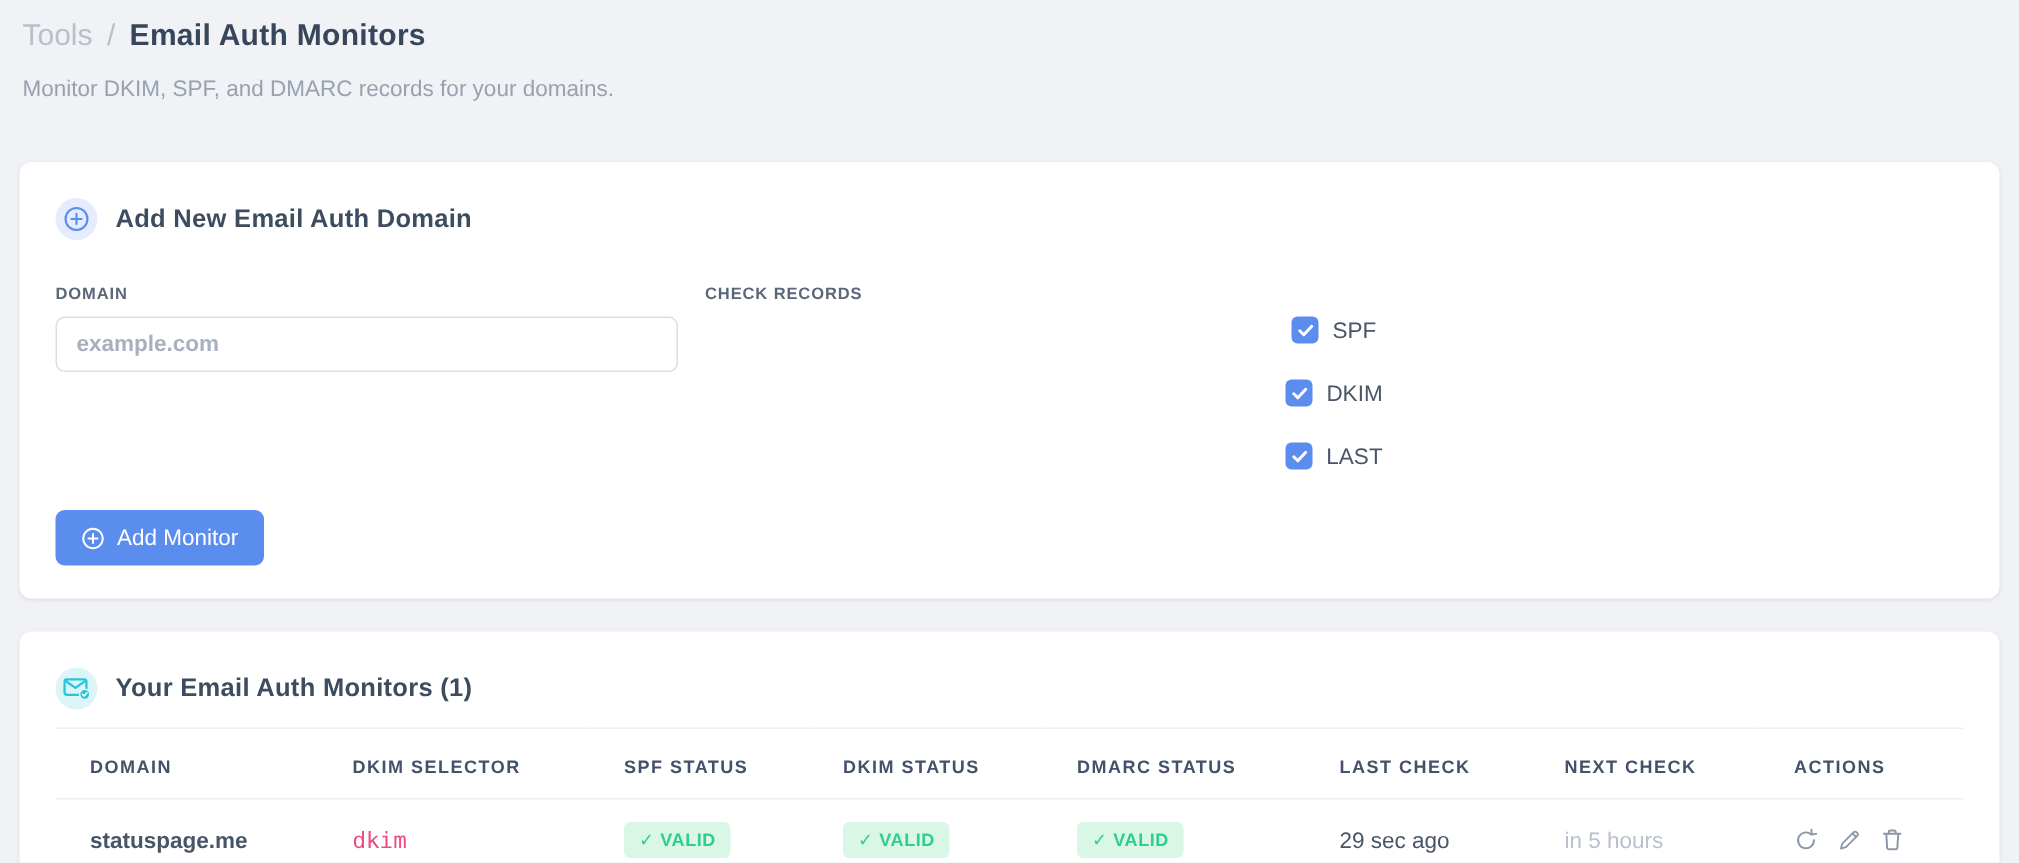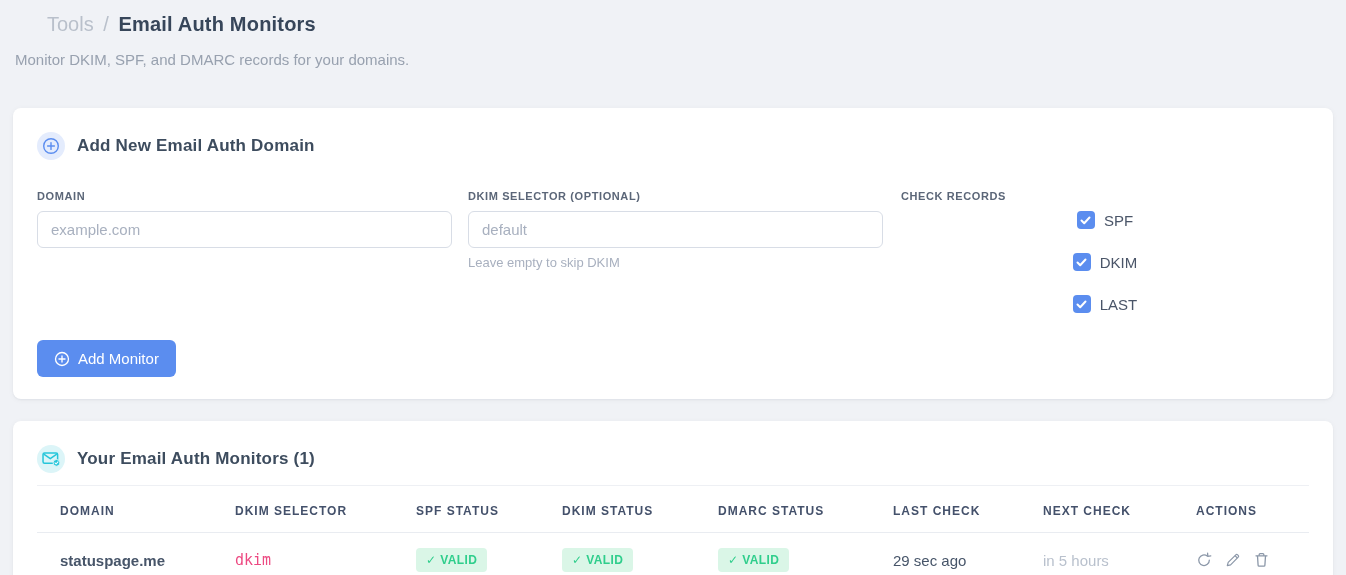--- a/index.html
+++ b/index.html
@@ -6,21 +6,21 @@
   html,body { width:1346px; height:575px; overflow:hidden; }
   body {
     background:#f0f2f6;
     font-family:"Liberation Sans","DejaVu Sans",sans-serif;
     color:#475569;
   }
   .page { padding:12px 13px 0 13px; }
 
   
   .page-head { padding:0 2px; }
-  .breadcrumb-line { font-size:20px; line-height:24px;margin-left:32px; }
+  .breadcrumb-line { font-size:20px; line-height:24px; }
   .crumb-root { color:#b9c0cb; font-weight:400; }
   .crumb-sep { color:#b9c0cb; font-weight:400; padding:0 4px; }
   .crumb-current { color:#37465a; font-weight:700; letter-spacing:.2px; }
   .page-subtitle { margin-top:15px; font-size:15px; color:#98a1af; }
 
   
   .card {
     background:#fff; border-radius:8px;
     box-shadow:0 1px 2px rgba(20,30,60,.05), 0 1px 6px rgba(20,30,60,.04);
     padding:24px 24px 22px 24px;
@@ -42,20 +42,21 @@
   .field { width:415px; }
   .field-records { flex:1; padding-left:2px; }
   .field-label {
     display:block; font-size:11px; font-weight:700; color:#5b6678;
     letter-spacing:.6px; margin-bottom:9px; text-transform:uppercase;
   }
   .text-input {
     width:100%; height:37px; border:1px solid #d8dde6; border-radius:6px;
     padding:0 13px; font-size:15px; color:#475569; background:#fff; outline:none;
     font-family:"Liberation Sans","DejaVu Sans",sans-serif;
+    font-weight:bold;
   }
   .text-input::placeholder { color:#a8b0bf; }
   .field-help { margin-top:7px; font-size:13px; color:#a8b0bf; }
 
   .checkbox-row { display:flex; align-items:center; gap:24px; margin-top:3px;flex-direction:column; }
   .checkbox-group { display:flex; align-items:center; gap:9px; cursor:pointer; }
   .checkbox {
     width:18px; height:18px; border-radius:4px; background:#5b8def;
     display:flex; align-items:center; justify-content:center;
   }
@@ -121,25 +122,20 @@
       </span>
       <span class="card-title">Add New Email Auth Domain</span>
     </div>
 
     <div class="form-row">
       <div class="field">
         <label class="field-label">DOMAIN</label>
         <input class="text-input" type="text" placeholder="example.com" style="">
       </div>
 
-      <div class="field">
-        <label class="field-label">DKIM SELECTOR (OPTIONAL)</label>
-        <input class="text-input" type="text" placeholder="default" style="">
-        <div class="field-help">Leave empty to skip DKIM</div>
-      </div>
 
       <div class="field-records">
         <label class="field-label">CHECK RECORDS</label>
         <div class="checkbox-row">
           <span class="checkbox-group">
             <span class="checkbox">
               <svg width="11" height="9" viewBox="0 0 11 9">
                 <path d="M1.5 4.5l2.7 2.7L9.5 1.5" fill="none" stroke="#fff" stroke-width="2" stroke-linecap="round" stroke-linejoin="round"></path>
               </svg>
             </span>

